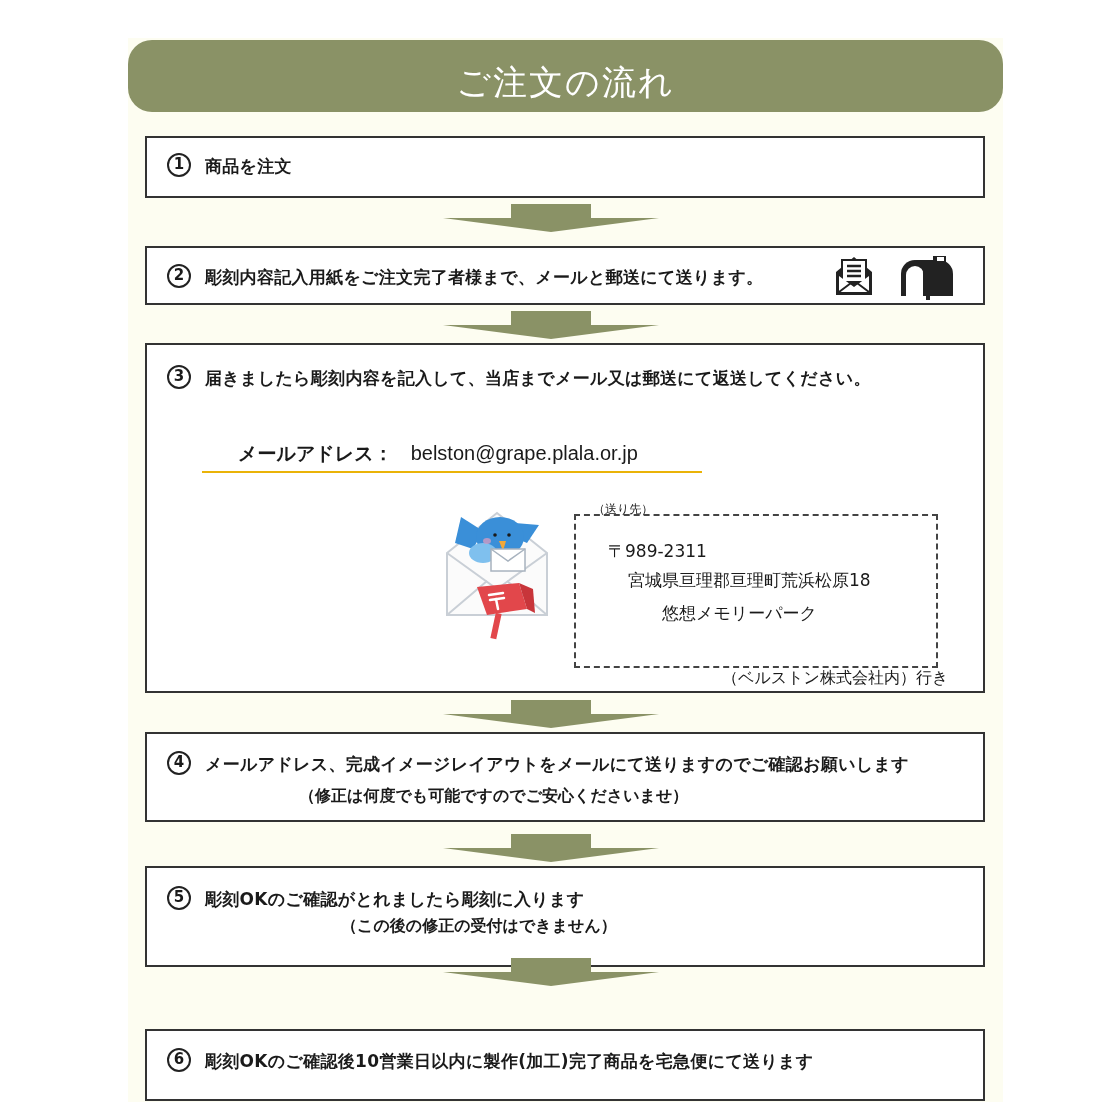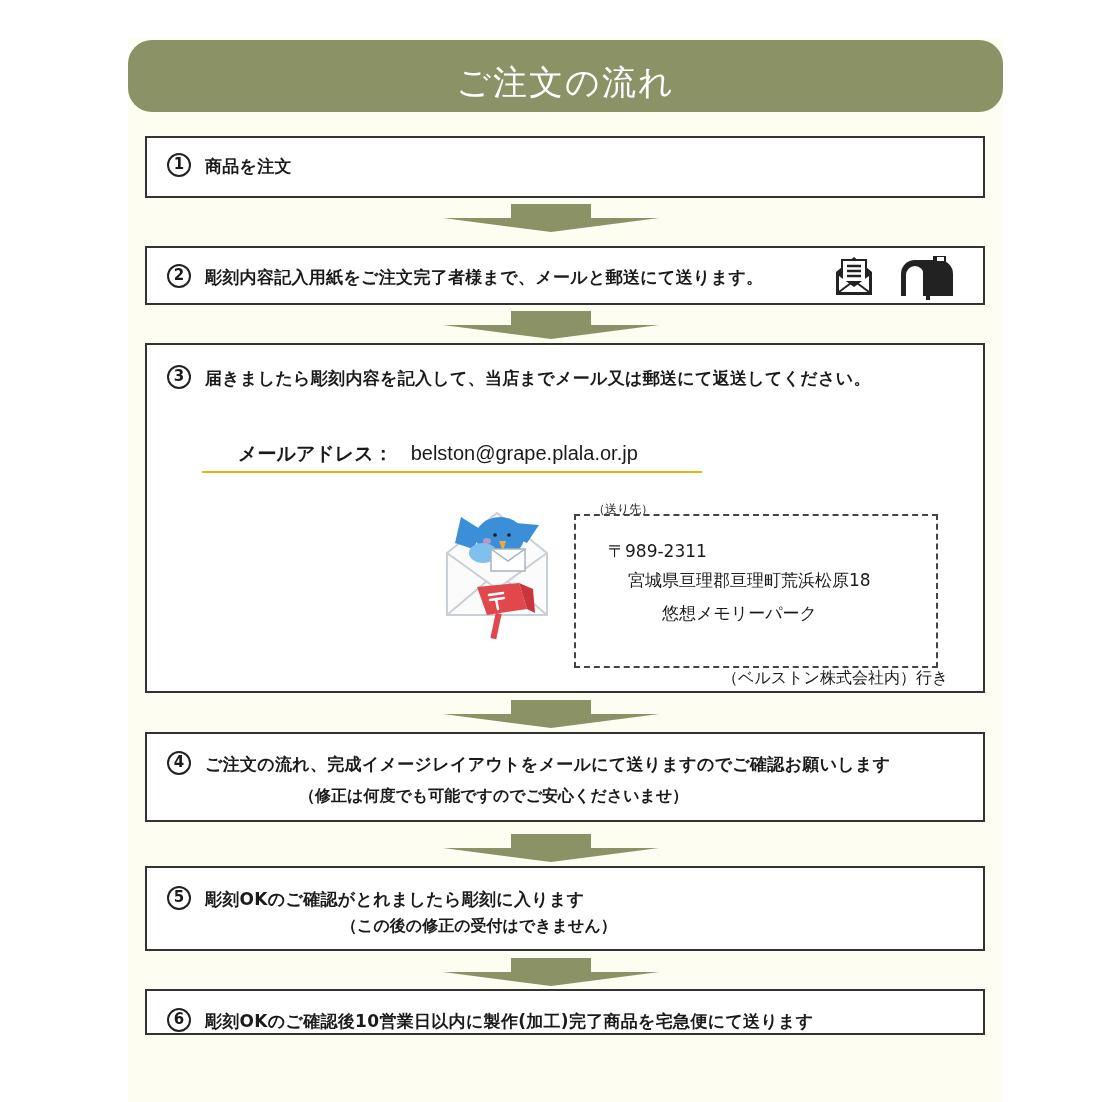--- a/index.html
+++ b/index.html
@@ -136,37 +136,37 @@
     <div class="addr-line" style="left:146px;top:112px;font-size:16px;margin-top:40px;">（ベルストン株式会社内）行き</div>
   </div>
 </div>
 
 <svg class="arrow" style="top:700px;" viewBox="0 0 216 28">
   <polygon class="olive" points="0,14 68,14 68,0 148,0 148,14 216,14 108,28" fill="#8a9266"></polygon>
 </svg>
 
 <div class="step" style="top:732px;height:90px;">
   <div class="step-line" style="left:20px;top:19px;">
-    <span class="num">4</span><span>ご注文の流れ、完成イメージレイアウトをメールにて送りますのでご確認お願いします</span>
+    <span class="num">4</span><span>メールアドレス、完成イメージレイアウトをメールにて送りますのでご確認お願いします</span>
   </div>
   <div class="sub-line" style="left:152px;top:52px;">（修正は何度でも可能ですのでご安心くださいませ）</div>
 </div>
 
 <svg class="arrow" style="top:834px;" viewBox="0 0 216 28">
   <polygon class="olive" points="0,14 68,14 68,0 148,0 148,14 216,14 108,28" fill="#8a9266"></polygon>
 </svg>
 
-<div class="step" style="top:866px;height:85px;">
+<div class="step" style="top:866px;height:101px;">
   <div class="step-line" style="left:20px;top:20px;">
     <span class="num">5</span><span>彫刻OKのご確認がとれましたら彫刻に入ります</span>
   </div>
   <div class="sub-line" style="left:166px;top:48px;margin-left:28px;">（この後の修正の受付はできません）</div>
 </div>
 
 <svg class="arrow" style="top:958px;" viewBox="0 0 216 28">
   <polygon class="olive" points="0,14 68,14 68,0 148,0 148,14 216,14 108,28" fill="#8a9266"></polygon>
 </svg>
 
-<div class="step" style="top:989px;height:46px;">
+<div class="step" style="top:1029px;height:72px;">
   <div class="step-line" style="left:20px;top:19px;">
     <span class="num">6</span><span>彫刻OKのご確認後10営業日以内に製作(加工)完了商品を宅急便にて送ります</span>
   </div>
 </div>
 
 </body></html>

